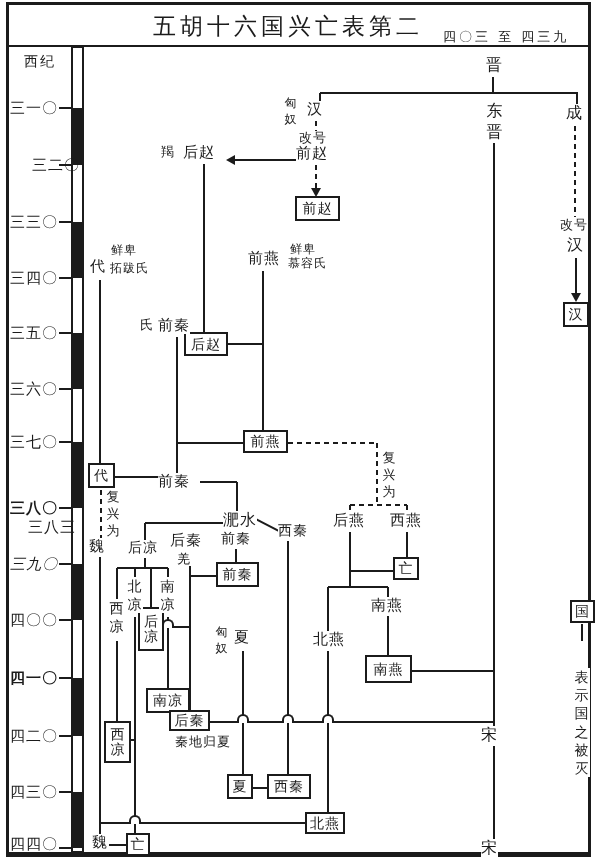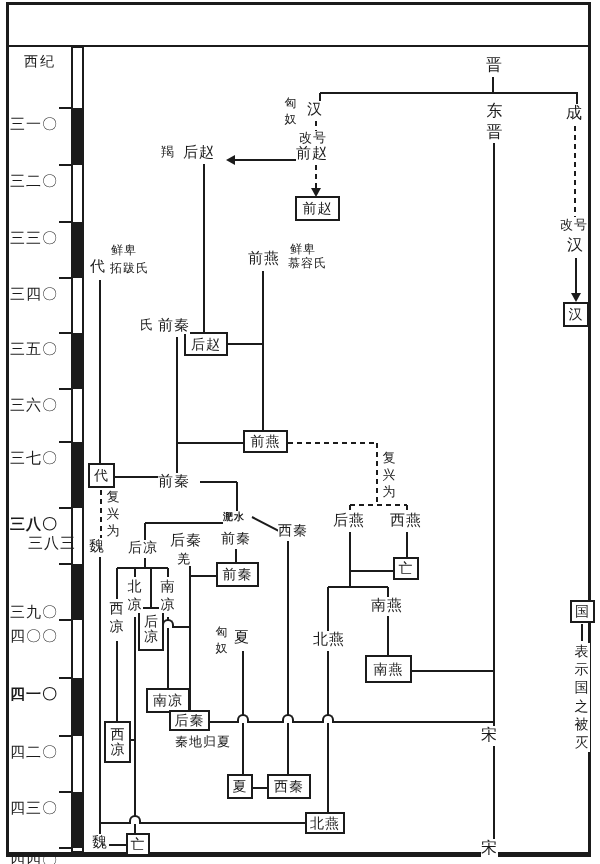--- a/index.html
+++ b/index.html
@@ -15,21 +15,21 @@
   .title{ position:absolute; font-size:23px; letter-spacing:4px; white-space:nowrap;
           font-weight:500; }
   .subtitle{ position:absolute; font-size:13px; letter-spacing:3px; white-space:nowrap; }
   .axislabel{ position:absolute; font-size:14px; letter-spacing:2px; white-space:nowrap; }
   
   .bar{ position:absolute; border:2px solid var(--ink); background:var(--paper);
         box-sizing:border-box; }
   .barseg{ position:absolute; background:var(--ink); }
   .tick{ position:absolute; background:var(--ink); height:2px; }
   .yl{ position:absolute; font-size:15px; letter-spacing:1px; text-align:right;
-       white-space:nowrap;margin-top:16px; }
+       white-space:nowrap; }
   
   .ln{ position:absolute; }
   .ln.h{ height:2px; background:var(--ink); }
   .ln.v{ width:2px; background:var(--ink); }
   .ln.h.dash{ background:repeating-linear-gradient(90deg,var(--ink) 0 5px,transparent 5px 9px); }
   .ln.v.dash{ background:repeating-linear-gradient(180deg,var(--ink) 0 5px,transparent 5px 9px); }
   .ln.diag{ height:2px; background:var(--ink); transform-origin:0 50%; }
   .hop{ position:absolute; width:12px; height:9px; background:var(--paper);
         border:2px solid var(--ink); border-bottom:none; border-radius:7px 7px 0 0;
         box-sizing:border-box; }
@@ -47,49 +47,51 @@
   .arw.left{ border-top:5px solid transparent; border-bottom:5px solid transparent;
              border-right:9px solid var(--ink); }
 </style>
 </head>
 <body>
 
 <div id="page">
   <div class="frame"></div>
   <div class="hline" style="left:8px;top:45px;width:583px;"></div>
   <div class="hline" style="left:8px;top:852px;width:583px;"></div>
+  <div class="title" style="left:153px;top:11px;">五胡十六国兴亡表第二</div>
+  <div class="subtitle" style="left:443px;top:28px;">四〇三 至 四三九</div>
   <div class="axislabel" style="left:24px;top:53px;">西纪</div>
   <div id="diagram">
       <div class="bar" style="left: 71px; top: 46px; width: 13px; height: 807px;"></div>
       <div class="barseg" style="left: 73px; top: 108px; width: 9px; height: 57px;"></div>
       <div class="barseg" style="left: 73px; top: 222px; width: 9px; height: 56px;"></div>
       <div class="barseg" style="left: 73px; top: 333px; width: 9px; height: 56px;"></div>
       <div class="barseg" style="left: 73px; top: 442px; width: 9px; height: 66px;"></div>
       <div class="barseg" style="left: 73px; top: 564px; width: 9px; height: 56px;"></div>
       <div class="barseg" style="left: 73px; top: 678px; width: 9px; height: 58px;"></div>
       <div class="barseg" style="left: 73px; top: 792px; width: 9px; height: 56px;"></div>
       <div class="tick" style="left: 59px; top: 107px; width: 12px;"></div>
       <div class="yl" style="left: 10px; top: 99px; width: 48px;">三一〇</div>
       <div class="tick" style="left: 59px; top: 164px; width: 12px;"></div>
-      <div class="yl" style="left: 10px; top: 156px; width: 48px;">三二〇</div>
+      <div class="yl" style="left: 10px; top: 156px; width: 48px; padding-left: 22px;">三二〇</div>
       <div class="tick" style="left: 59px; top: 221px; width: 12px;"></div>
       <div class="yl" style="left: 10px; top: 213px; width: 48px;">三三〇</div>
       <div class="tick" style="left: 59px; top: 277px; width: 12px;"></div>
       <div class="yl" style="left: 10px; top: 269px; width: 48px;">三四〇</div>
       <div class="tick" style="left: 59px; top: 332px; width: 12px;"></div>
       <div class="yl" style="left: 10px; top: 324px; width: 48px;">三五〇</div>
       <div class="tick" style="left: 59px; top: 388px; width: 12px;"></div>
       <div class="yl" style="left: 10px; top: 380px; width: 48px;">三六〇</div>
       <div class="tick" style="left: 59px; top: 441px; width: 12px;"></div>
       <div class="yl" style="left: 10px; top: 433px; width: 48px;">三七〇</div>
       <div class="tick" style="left: 59px; top: 507px; width: 12px;"></div>
       <div class="yl" style="left: 10px; top: 499px; width: 48px; font-weight: bold;">三八〇</div>
       <div class="yl" style="left: 28px; top: 518px; width: 48px;">三八三</div>
       <div class="tick" style="left: 59px; top: 563px; width: 12px;"></div>
-      <div class="yl" style="left: 10px; top: 587px; width: 48px;">三九〇</div>
+      <div class="yl" style="left: 10px; top: 555px; width: 48px; font-style: italic;">三九〇</div>
       <div class="tick" style="left: 59px; top: 619px; width: 12px;"></div>
       <div class="yl" style="left: 10px; top: 611px; width: 48px;">四〇〇</div>
       <div class="tick" style="left: 59px; top: 677px; width: 12px;"></div>
       <div class="yl" style="left: 10px; top: 669px; width: 48px; font-weight: bold;">四一〇</div>
       <div class="tick" style="left: 59px; top: 735px; width: 12px;"></div>
       <div class="yl" style="left: 10px; top: 727px; width: 48px;">四二〇</div>
       <div class="tick" style="left: 59px; top: 791px; width: 12px;"></div>
       <div class="yl" style="left: 10px; top: 783px; width: 48px;">四三〇</div>
       <div class="tick" style="left: 59px; top: 847px; width: 12px;"></div>
       <div class="yl" style="left: 10px; top: 835px; width: 48px;">四四〇</div>
@@ -190,38 +192,38 @@
       <div class="lb" style="left: 111px; top: 244px; font-size: 12px;">鲜卑</div>
       <div class="lb" style="left: 110px; top: 262px; font-size: 12px;">拓跋氏</div>
       <div class="lb" style="left: 248px; top: 250px; font-size: 15px;">前燕</div>
       <div class="lb" style="left: 290px; top: 243px; font-size: 12px;">鲜卑</div>
       <div class="lb" style="left: 288px; top: 257px; font-size: 12px;">慕容氏</div>
       <div class="lb" style="left: 140px; top: 318px; font-size: 13px;">氏</div>
       <div class="lb" style="left: 158px; top: 317px; font-size: 15px;">前秦</div>
       <div class="lb" style="left: 158px; top: 473px; font-size: 15px;">前秦</div>
       <div class="lb vl" style="left: 105px; top: 489px; font-size: 13px; width: 16px;">复兴为</div>
       <div class="lb" style="left: 89px; top: 538px; font-size: 15px;">魏</div>
-      <div class="lb" style="left: 223px; top: 511px; font-size: 10px; font-weight: bold;">淝水</div>
+      <div class="lb" style="left: 223px; top: 511px; font-size: 16px;">淝水</div>
       <div class="lb" style="left: 221px; top: 531px; font-size: 14px;">前秦</div>
       <div class="lb" style="left: 128px; top: 540px; font-size: 14px;">后凉</div>
       <div class="lb" style="left: 170px; top: 532px; font-size: 15px;">后秦</div>
       <div class="lb" style="left: 177px; top: 552px; font-size: 13px;">羌</div>
       <div class="lb" style="left: 278px; top: 523px; font-size: 14px;">西秦</div>
       <div class="lb vl" style="left: 381px; top: 450px; font-size: 13px; width: 16px;">复兴为</div>
       <div class="lb" style="left: 333px; top: 512px; font-size: 15px;">后燕</div>
       <div class="lb" style="left: 390px; top: 512px; font-size: 15px;">西燕</div>
       <div class="lb vl" style="left: 108px; top: 599px; font-size: 14px; width: 17px;">西凉</div>
       <div class="lb vl" style="left: 126px; top: 577px; font-size: 14px; width: 17px;">北凉</div>
       <div class="lb vl" style="left: 159px; top: 577px; font-size: 14px; width: 17px;">南凉</div>
       <div class="lb vl" style="left: 214px; top: 625px; font-size: 12px; width: 15px;">匈奴</div>
       <div class="lb" style="left: 234px; top: 629px; font-size: 15px;">夏</div>
       <div class="lb" style="left: 313px; top: 631px; font-size: 15px;">北燕</div>
       <div class="lb" style="left: 371px; top: 597px; font-size: 15px;">南燕</div>
       <div class="lb" style="left: 175px; top: 735px; font-size: 13px;">秦地归夏</div>
       <div class="lb" style="left: 481px; top: 726px; font-size: 16px;">宋</div>
       <div class="lb" style="left: 481px; top: 839px; font-size: 16px;">宋</div>
       <div class="lb" style="left: 92px; top: 834px; font-size: 15px;">魏</div>
-      <div class="lb vl" style="left: 573px; top: 643px; font-size: 14px; width: 17px; font-family: Liberation Serif, serif;">表示国之被灭</div>
+      <div class="lb vl" style="left: 573px; top: 668px; font-size: 14px; width: 17px;">表示国之被灭</div>
       <div class="arw left" style="left: 226px; top: 155px;"></div>
       <div class="arw down" style="left: 311px; top: 188px;"></div>
       <div class="arw down" style="left: 571px; top: 293px;"></div>
     </div>
 </div>
 
 </body></html>

